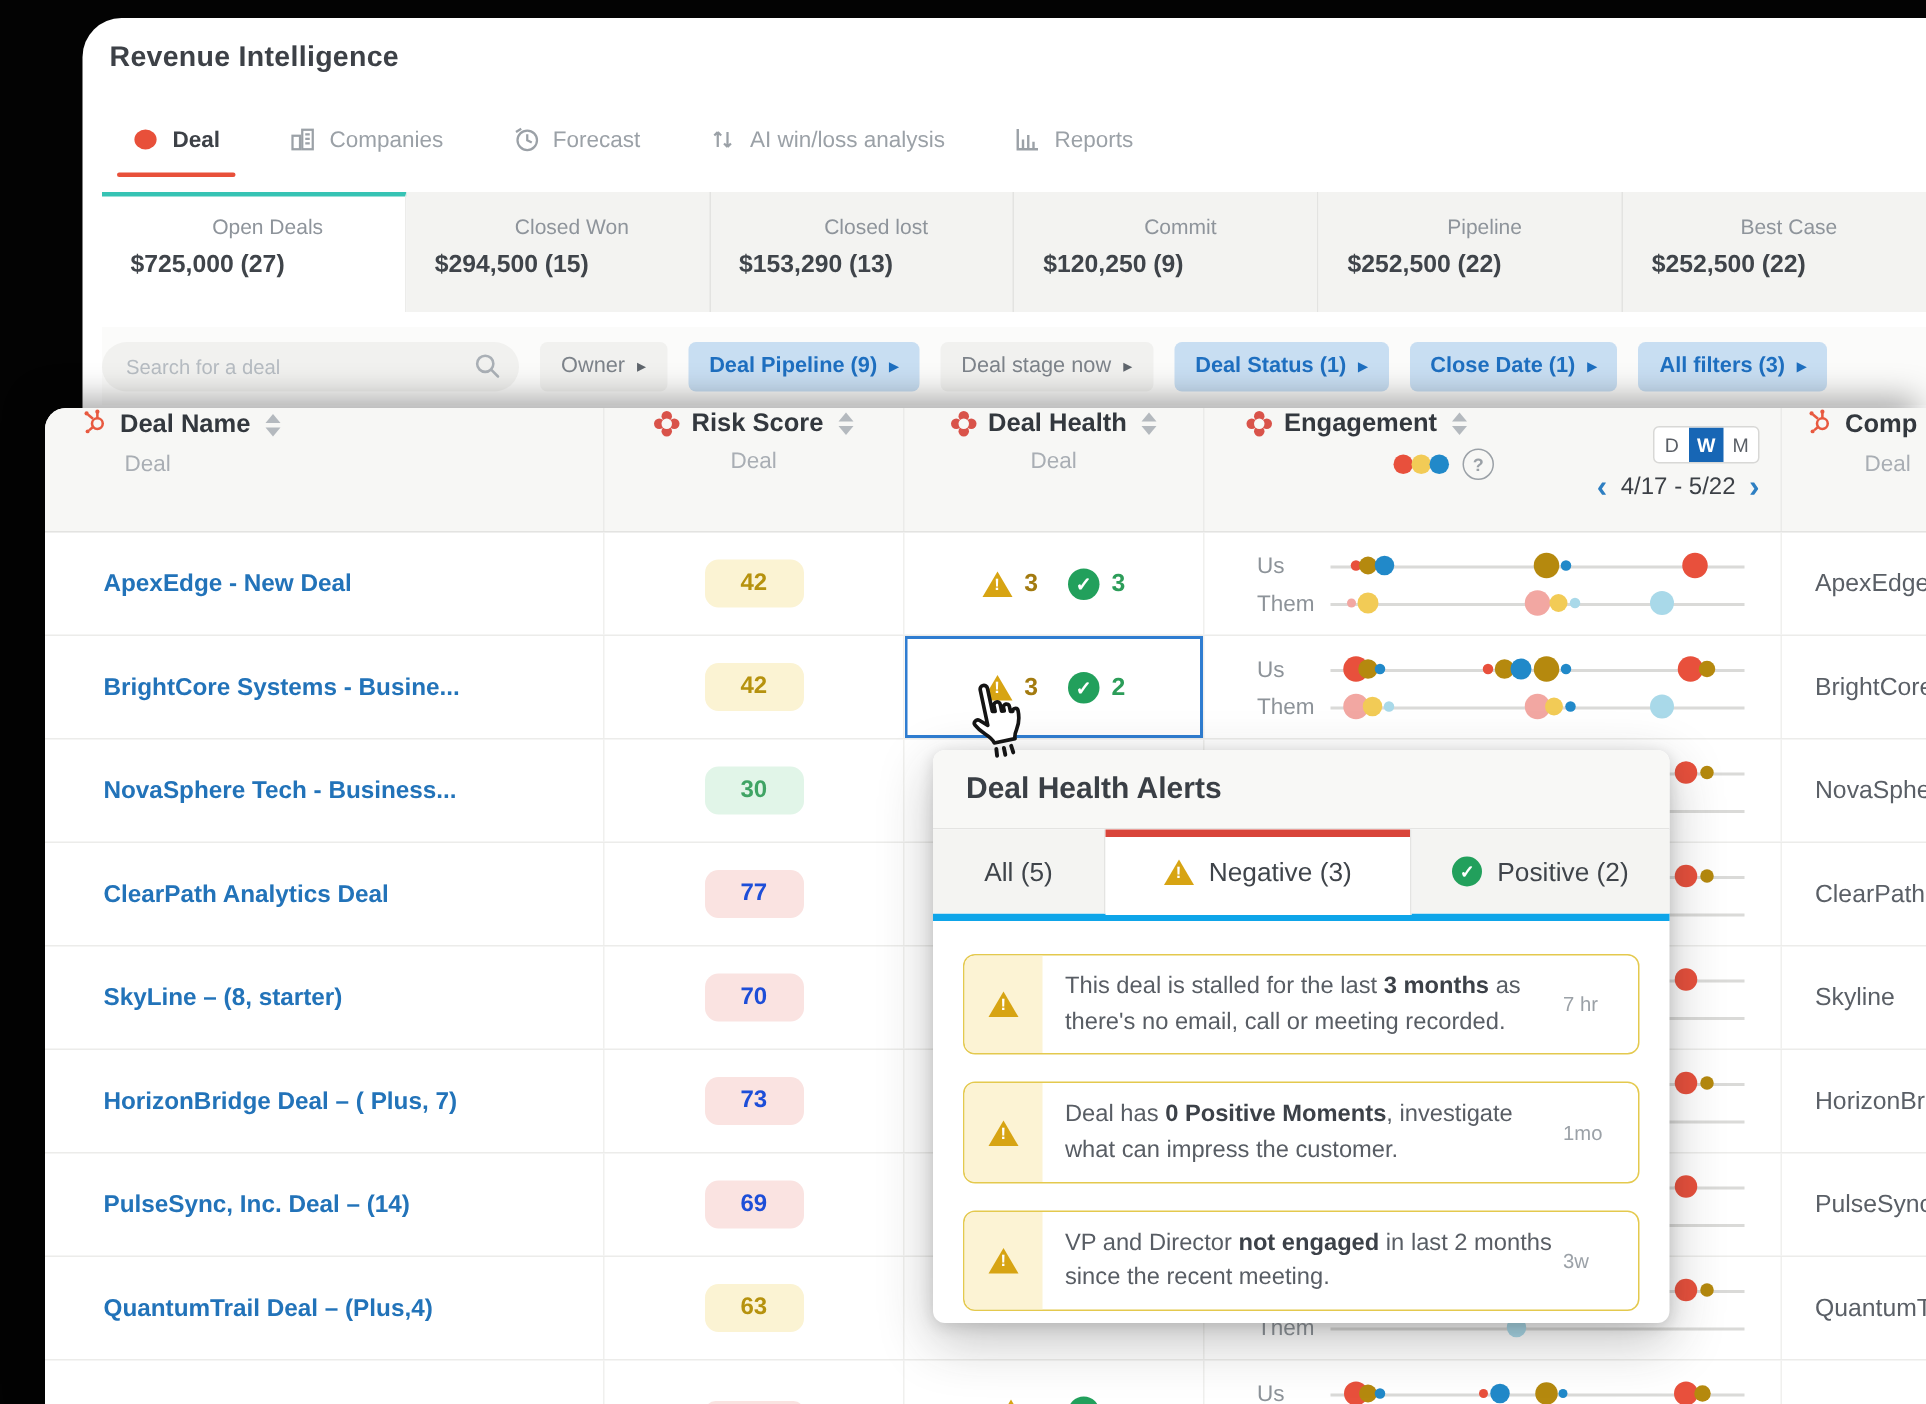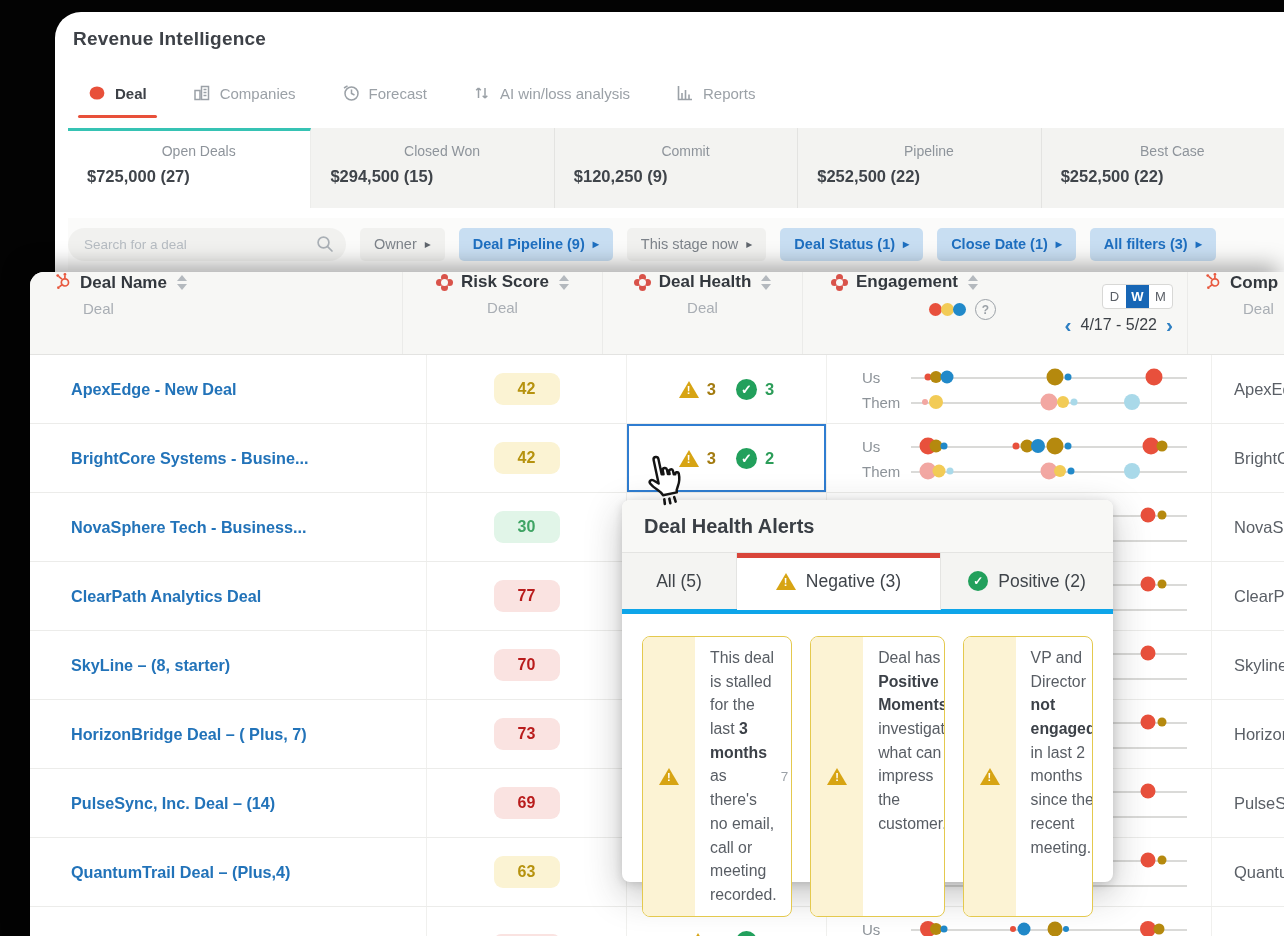--- a/index.html
+++ b/index.html
@@ -58,27 +58,27 @@
   .eng-right{position:absolute;right:14px;top:12px;display:flex;flex-direction:column;align-items:flex-end;gap:7px;}
   .dwm{display:flex;border:1px solid #d8d8d6;border-radius:4px;background:#fff;overflow:hidden;}
   .dwm span{width:23px;height:23px;display:flex;align-items:center;justify-content:center;font-size:13px;color:#5a5f66;cursor:pointer;}
   .dwm span.active{background:#1766b5;color:#fff;font-weight:700;}
   .datenav{display:flex;align-items:center;gap:9px;font-size:16px;color:#3c4046;}
   .datenav .chev{color:#2e7fc2;font-size:21px;font-weight:700;line-height:16px;cursor:pointer;}
   
   .trow{display:flex;height:69px;border-bottom:1px solid #ececea;box-sizing:border-box;}
   .td{box-sizing:border-box;border-right:1px solid #f0f0ee;height:100%;}
   .td:last-child{border-right:none;}
-  .td-name{display:flex;align-items:center;padding-left:17px;margin-left:24px;}
+  .td-name{display:flex;align-items:center;padding-left:39px;}
   .deal-link{font-size:16.2px;font-weight:700;color:#2273b9;cursor:pointer;white-space:nowrap;overflow:hidden;max-width:330px;}
   .td-risk{display:flex;align-items:center;justify-content:center;}
   .badge{min-width:26px;padding:7px 20px;border-radius:9px;font-size:16px;font-weight:600;text-align:center;}
   .badge.yellow{background:#fbf3d3;color:#b6920e;}
   .badge.green{background:#e1f5e8;color:#3fa464;}
-  .badge.red{background:#fae3e1;color:#b91c1c;}
+  .badge.red{background:#fae3e1;color:#1d4ed8;}
   .td-health{display:flex;align-items:center;justify-content:center;gap:8px;cursor:pointer;}
   .td-health.sel{box-shadow:inset 0 0 0 2px #2f7dd1;}
   .cnt{font-size:16.5px;font-weight:600;}
   .cnt.neg{color:#a37b10;margin-right:12px;}
   .cnt.pos{color:#2c9d59;}
   .tri{position:relative;width:0;height:0;border-left:10px solid transparent;border-right:10px solid transparent;
        border-bottom:17px solid #d7a413;flex:none;}
   .tri::after{content:"!";position:absolute;left:-2px;top:3px;color:#fff;font-size:11px;font-weight:700;}
   .check{width:21px;height:21px;border-radius:50%;background:#22a05c;color:#fff;font-size:13px;font-weight:700;
          display:flex;align-items:center;justify-content:center;flex:none;}
@@ -94,21 +94,21 @@
          box-shadow:0 12px 36px rgba(40,40,40,.28),0 2px 10px rgba(0,0,0,.14);}
   .popup-hd{height:52px;background:#f8f8f6;border-bottom:1px solid #e4e4e2;border-radius:8px 8px 0 0;
             display:flex;align-items:center;padding-left:22px;font-size:20px;font-weight:600;color:#3a3f45;}
   .ptabs{display:flex;height:56px;border-bottom:5px solid #0ea5e9;justify-content:space-between;}
   .ptab{display:flex;align-items:center;justify-content:center;gap:10px;background:#f4f4f2;border-right:1px solid #e4e4e2;
         font-size:17.5px;color:#3f444a;cursor:pointer;box-sizing:border-box;}
   .ptab:nth-child(1){width:115px;} .ptab:nth-child(2){width:204px;} .ptab:nth-child(3){width:172px;border-right:none;}
   .ptab.active{background:#fff;position:relative;height:57px;margin-bottom:-1px;}
   .ptab.active::before{content:"";position:absolute;top:0;left:0;right:0;height:5px;background:#d9453a;}
   .ptab .check{width:20px;height:20px;font-size:12px;}
-  .popup-body{padding:22px 20px 0 20px;display:flex;flex-direction:row;gap:18px;}
+  .popup-body{padding:22px 20px 0 20px;display:flex;flex-direction:column;gap:18px;}
   .alert{display:flex;border:1.5px solid #e4c94e;border-radius:8px;min-height:61px;background:#fff;overflow:hidden;}
   .alert-icon{width:52px;background:#fcf3d4;display:flex;align-items:center;justify-content:center;flex:none;}
   .alert-text{flex:1;padding:9px 4px 9px 15px;font-size:15.8px;color:#585d64;line-height:1.5;}
   .alert-text b{color:#3c4148;font-weight:700;}
   .alert-time{width:50px;display:flex;align-items:center;justify-content:flex-start;color:#9ba1a7;font-size:13.5px;flex:none;}
   
   .gong-ic{position:relative;width:17px;height:17px;display:inline-block;flex:none;}
   .gong-ic::before{content:"";position:absolute;left:5px;top:5px;width:7px;height:7px;border-radius:50%;
       box-shadow:0 -5px 0 0 #d9534a,0 5px 0 0 #d9534a,-5px 0 0 0 #d9534a,5px 0 0 0 #d9534a;}
   .cursor-hand{position:absolute;left:640px;top:452px;z-index:60;transform:rotate(-12deg);}
@@ -174,20 +174,24 @@
     <div class="cards">
         <div class="card active">
           <div class="card-label">Open Deals</div>
           <div class="card-value">$725,000 (27)</div>
         </div>
         <div class="card">
           <div class="card-label">Closed Won</div>
           <div class="card-value">$294,500 (15)</div>
         </div>
         <div class="card">
+          <div class="card-label">Closed lost</div>
+          <div class="card-value">$153,290 (13)</div>
+        </div>
+        <div class="card">
           <div class="card-label">Commit</div>
           <div class="card-value">$120,250 (9)</div>
         </div>
         <div class="card">
           <div class="card-label">Pipeline</div>
           <div class="card-value">$252,500 (22)</div>
         </div>
         <div class="card">
           <div class="card-label">Best Case</div>
           <div class="card-value">$252,500 (22)</div>
@@ -206,21 +210,21 @@
       <span style="display:flex;gap:14px;" id="chips">
           <div class="chip">
             <span>Owner</span>
             <span class="arr">▸</span>
           </div>
           <div class="chip active">
             <span>Deal Pipeline (9)</span>
             <span class="arr">▸</span>
           </div>
           <div class="chip">
-            <span>This stage now</span>
+            <span>Deal stage now</span>
             <span class="arr">▸</span>
           </div>
           <div class="chip active">
             <span>Deal Status (1)</span>
             <span class="arr">▸</span>
           </div>
           <div class="chip active">
             <span>Close Date (1)</span>
             <span class="arr">▸</span>
           </div>

